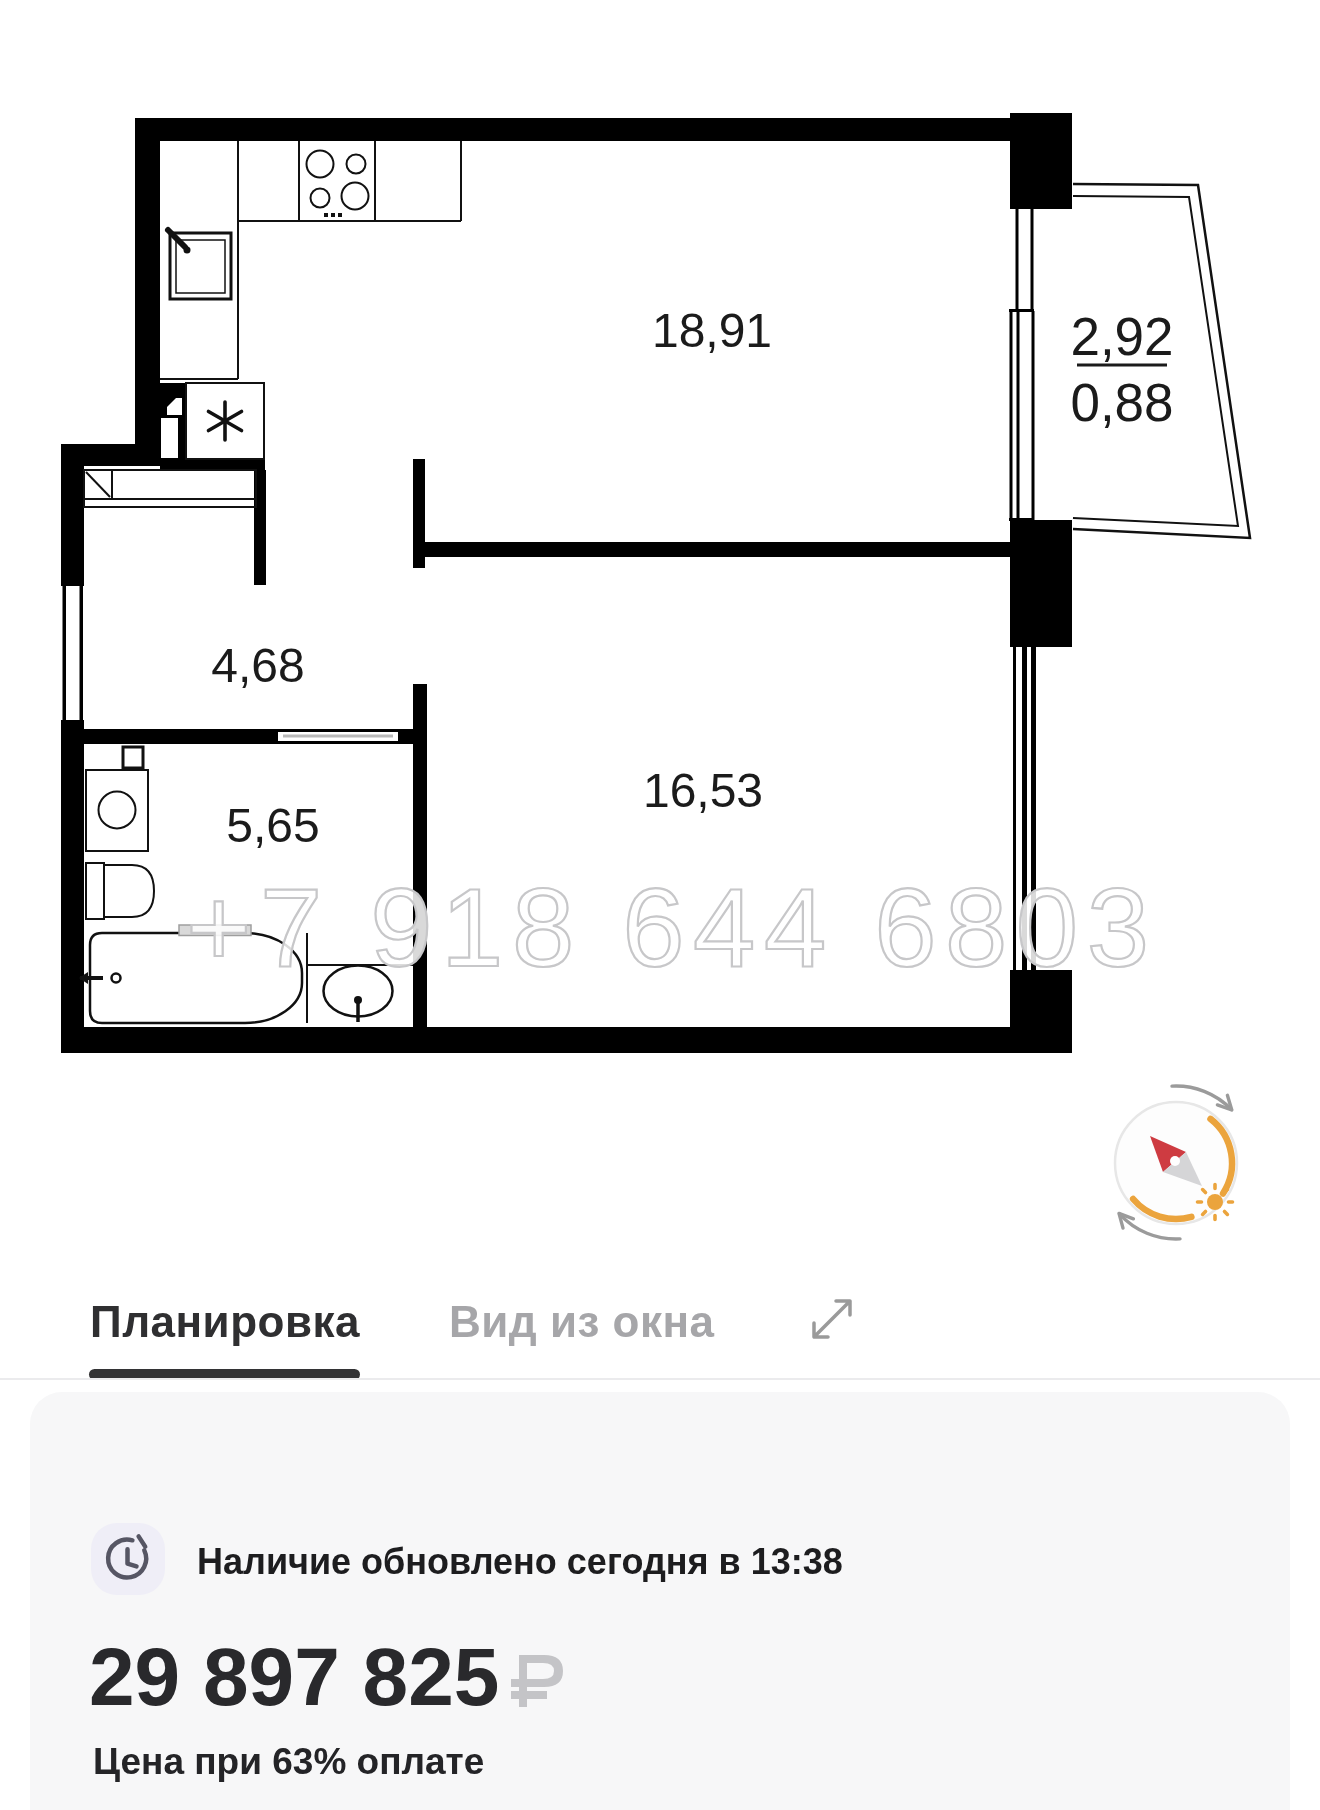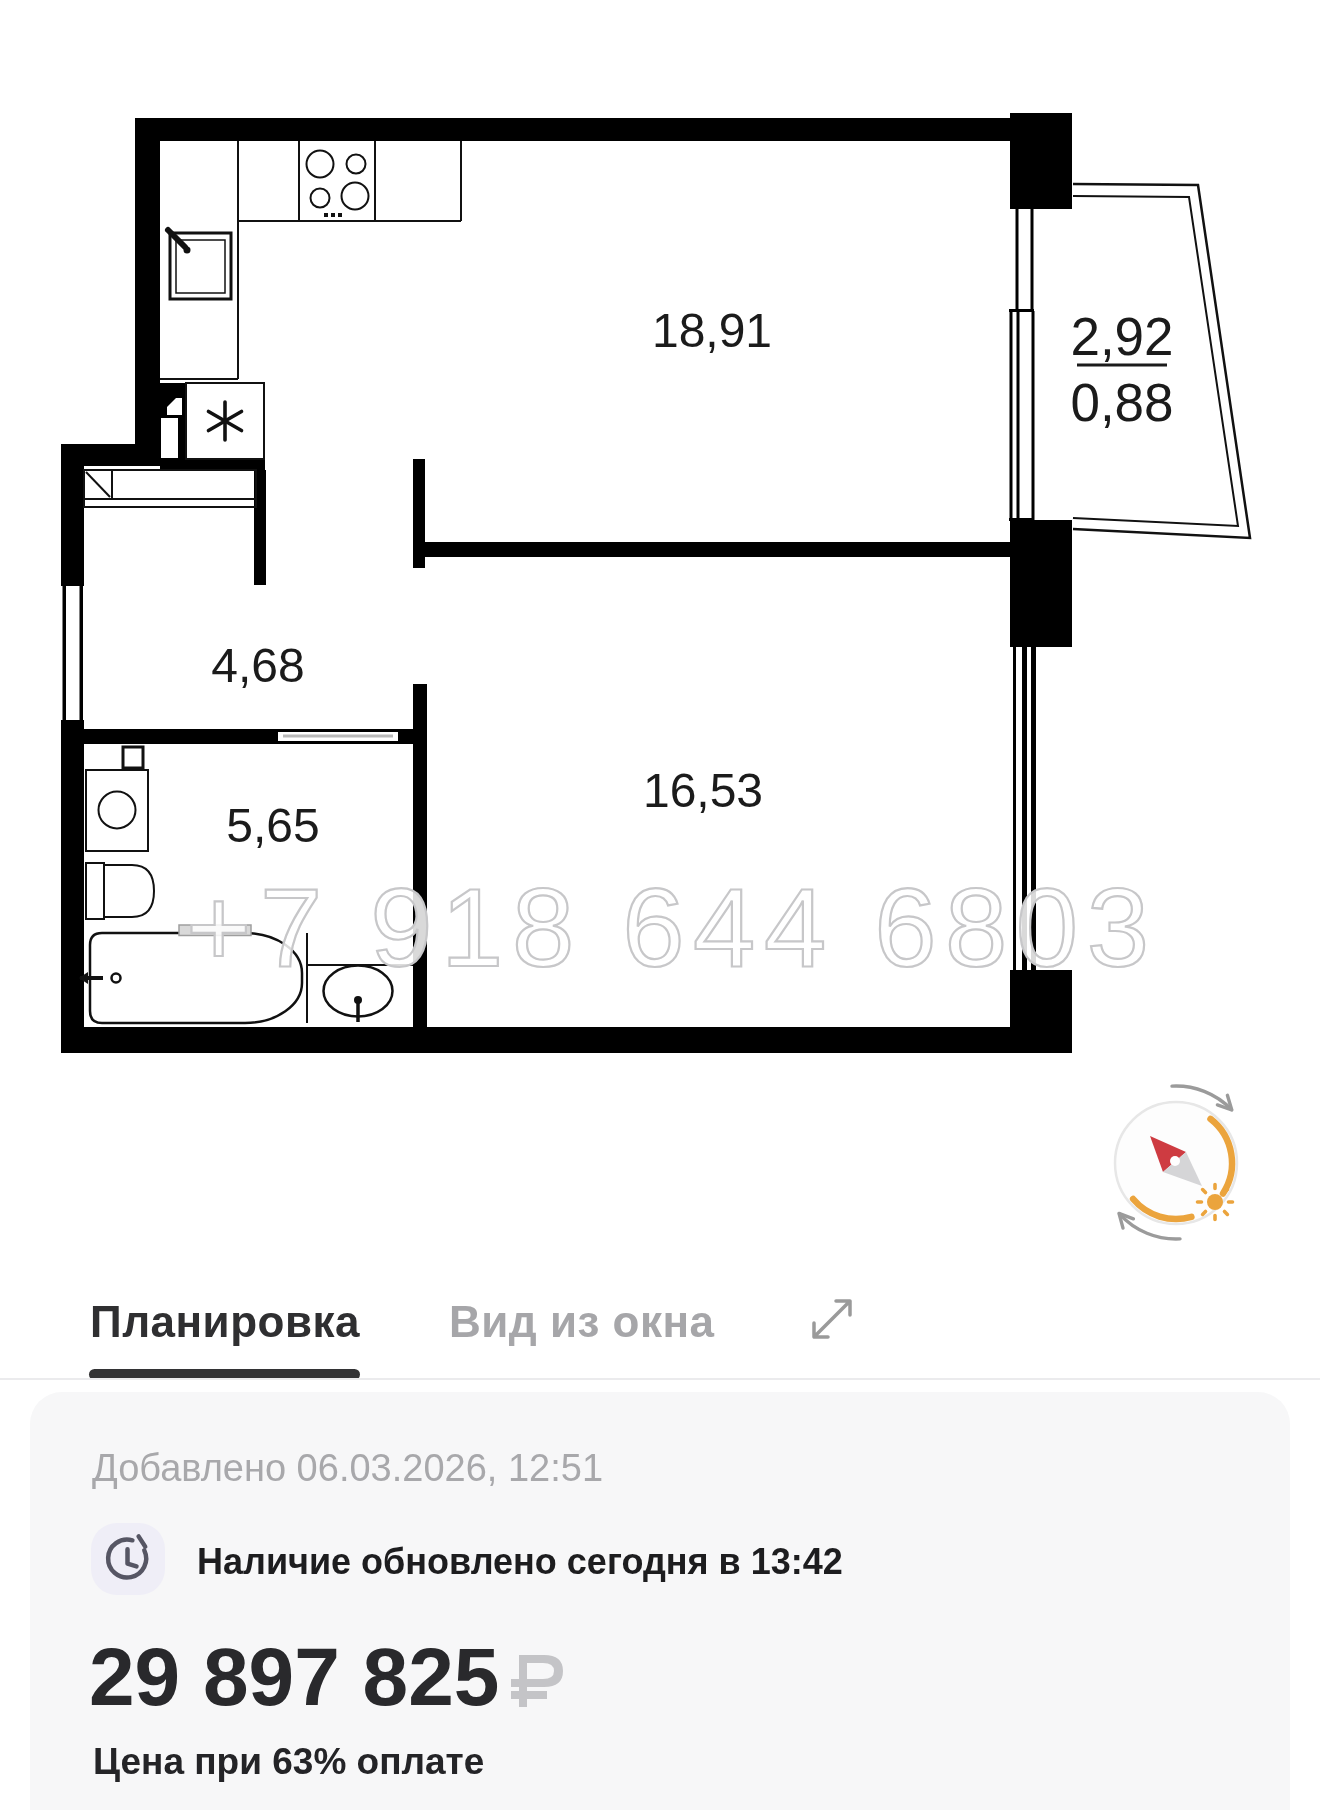--- a/index.html
+++ b/index.html
@@ -162,26 +162,25 @@
   </svg>
 
   <div class="abs" id="tab2">Вид из окна</div>
   <div class="abs" id="tab1">Планировка</div>
   <svg class="abs" style="left:806px;top:1293px" width="52" height="52" viewBox="0 0 52 52" fill="none" stroke="#9a9a9a" stroke-width="3.5" stroke-linecap="round" stroke-linejoin="round">
     <path d="M8,44 L44,8 M30,8 H44 V22 M8,30 V44 H22"></path>
   </svg>
   <div class="abs" id="underline"></div>
   <div class="abs" id="sepline"></div>
   <div class="abs" id="card"></div>
-  <div class="abs" id="added">Добавлено 06.03.2026, 12:51</div>
   <div class="abs" id="clockbg"></div>
   <svg class="abs" style="left:100px;top:1531px" width="58" height="58" viewBox="0 0 58 58" fill="none" stroke="#565664" stroke-width="4.5" stroke-linecap="round" stroke-linejoin="round">
     <path d="M32.4,9.3 A19,19 0 1 0 44.3,19.4"></path>
     <path d="M38.6,5.4 L45.2,15.6"></path>
     <path d="M27.5,18.3 L27.5,32.7 L36.5,35.4"></path>
   </svg>
-  <div class="abs" id="avail">Наличие обновлено сегодня в 13:42</div>
+  <div class="abs" id="avail">Наличие обновлено сегодня в 13:38</div>
   <div class="abs" id="price">29 897 825</div>
   <svg class="abs" style="left:511px;top:1655px" width="54" height="52" viewBox="0 0 54 52">
     <path fill="#c4c4c7" d="M8,0 H33 Q52,0 52,16 Q52,32 33,32 H16 V36 H36 V44 H16 V52 H8 V44 H0 V36 H8 V32 H0 V24 H8 Z M16,8 V24 H32 Q43,24 43,16 Q43,8 32,8 Z"></path>
   </svg>
   <div class="abs" id="pricesub">Цена при 63% оплате</div>
 </div>
 
 </body></html>

